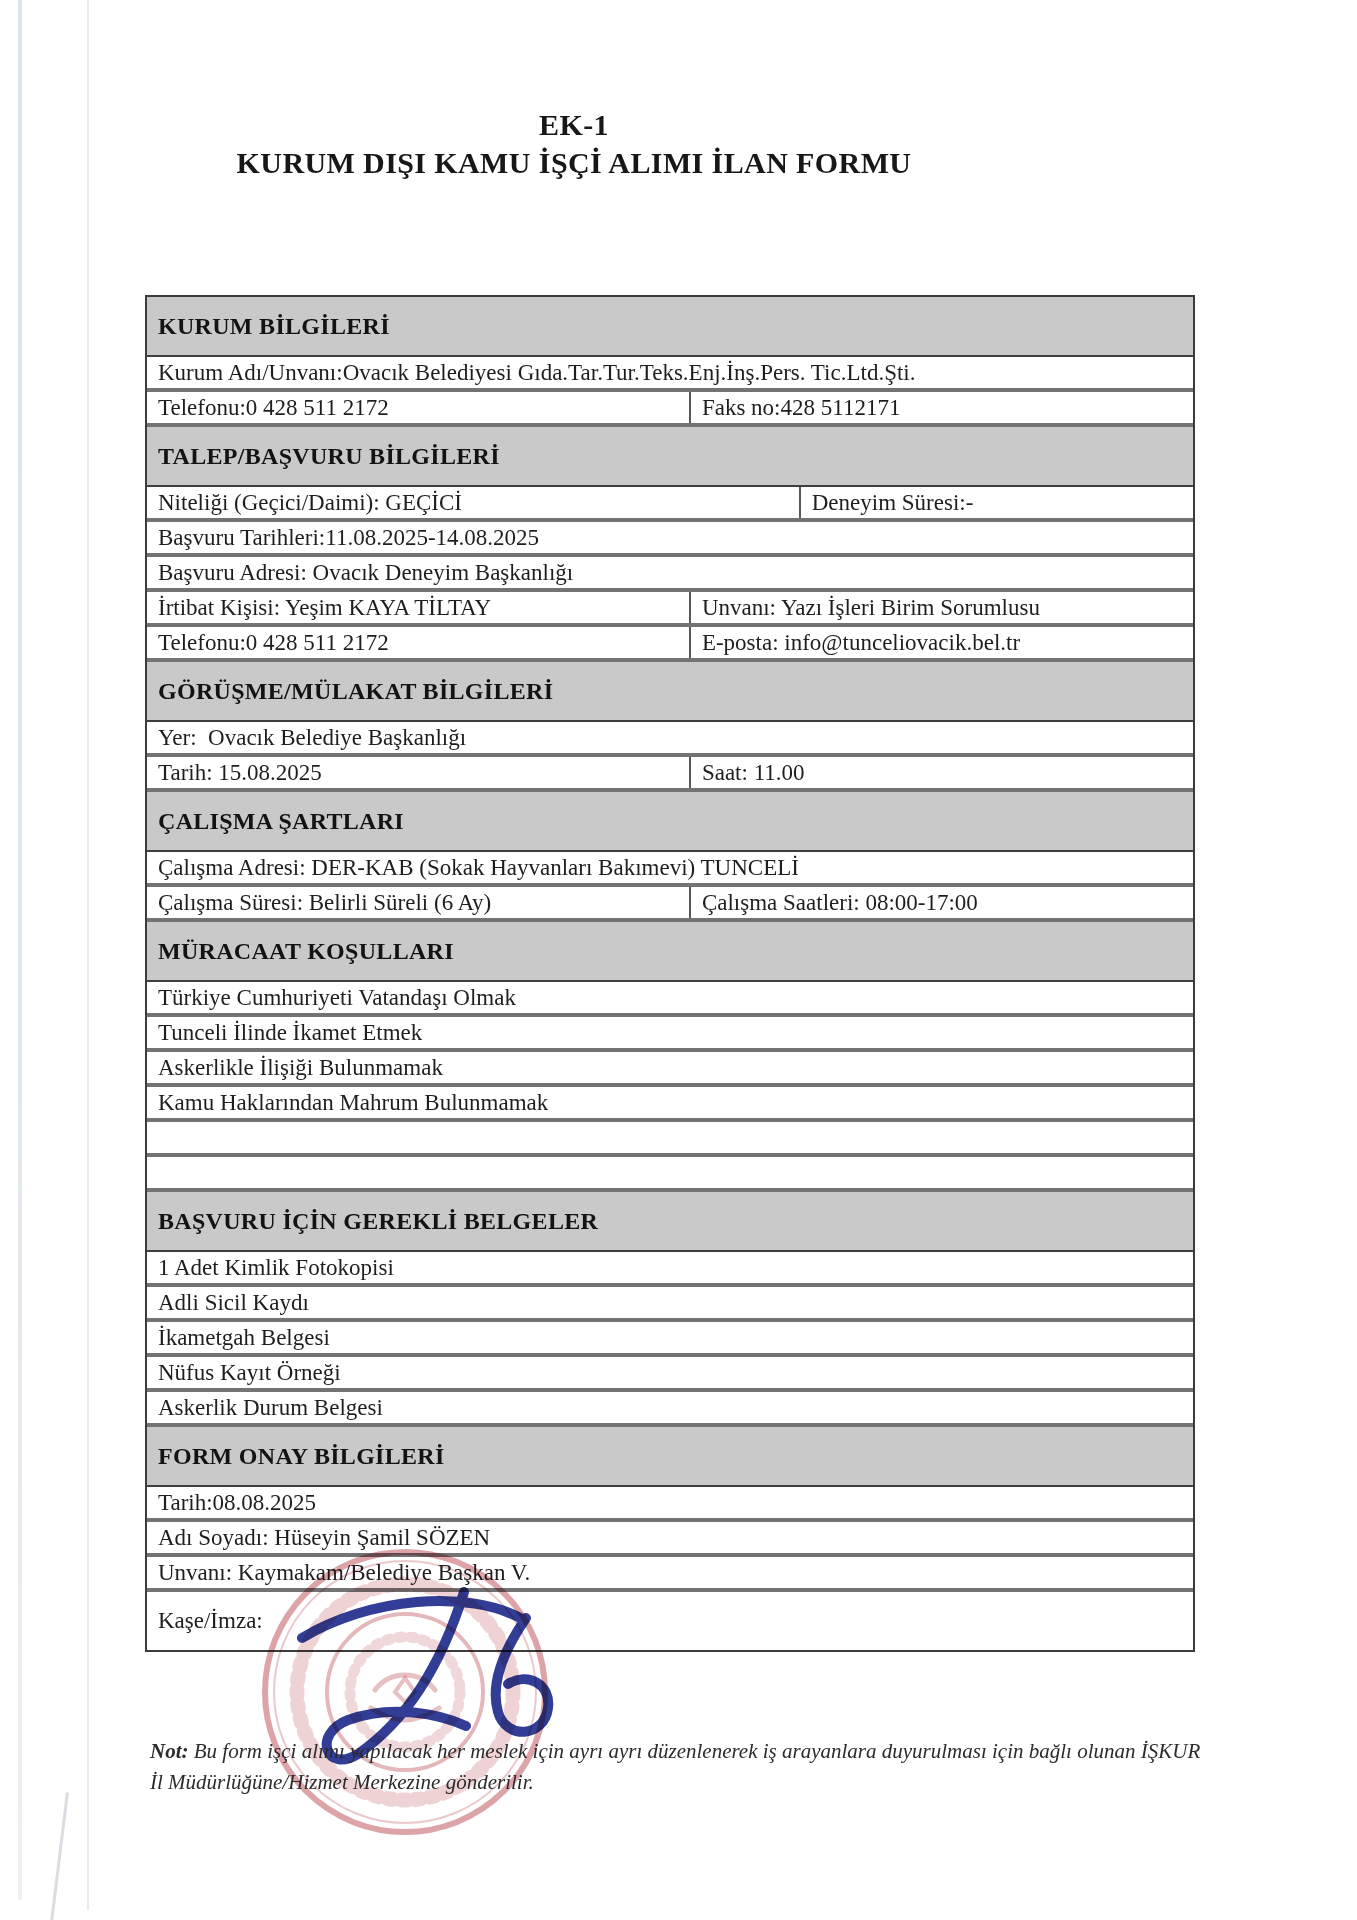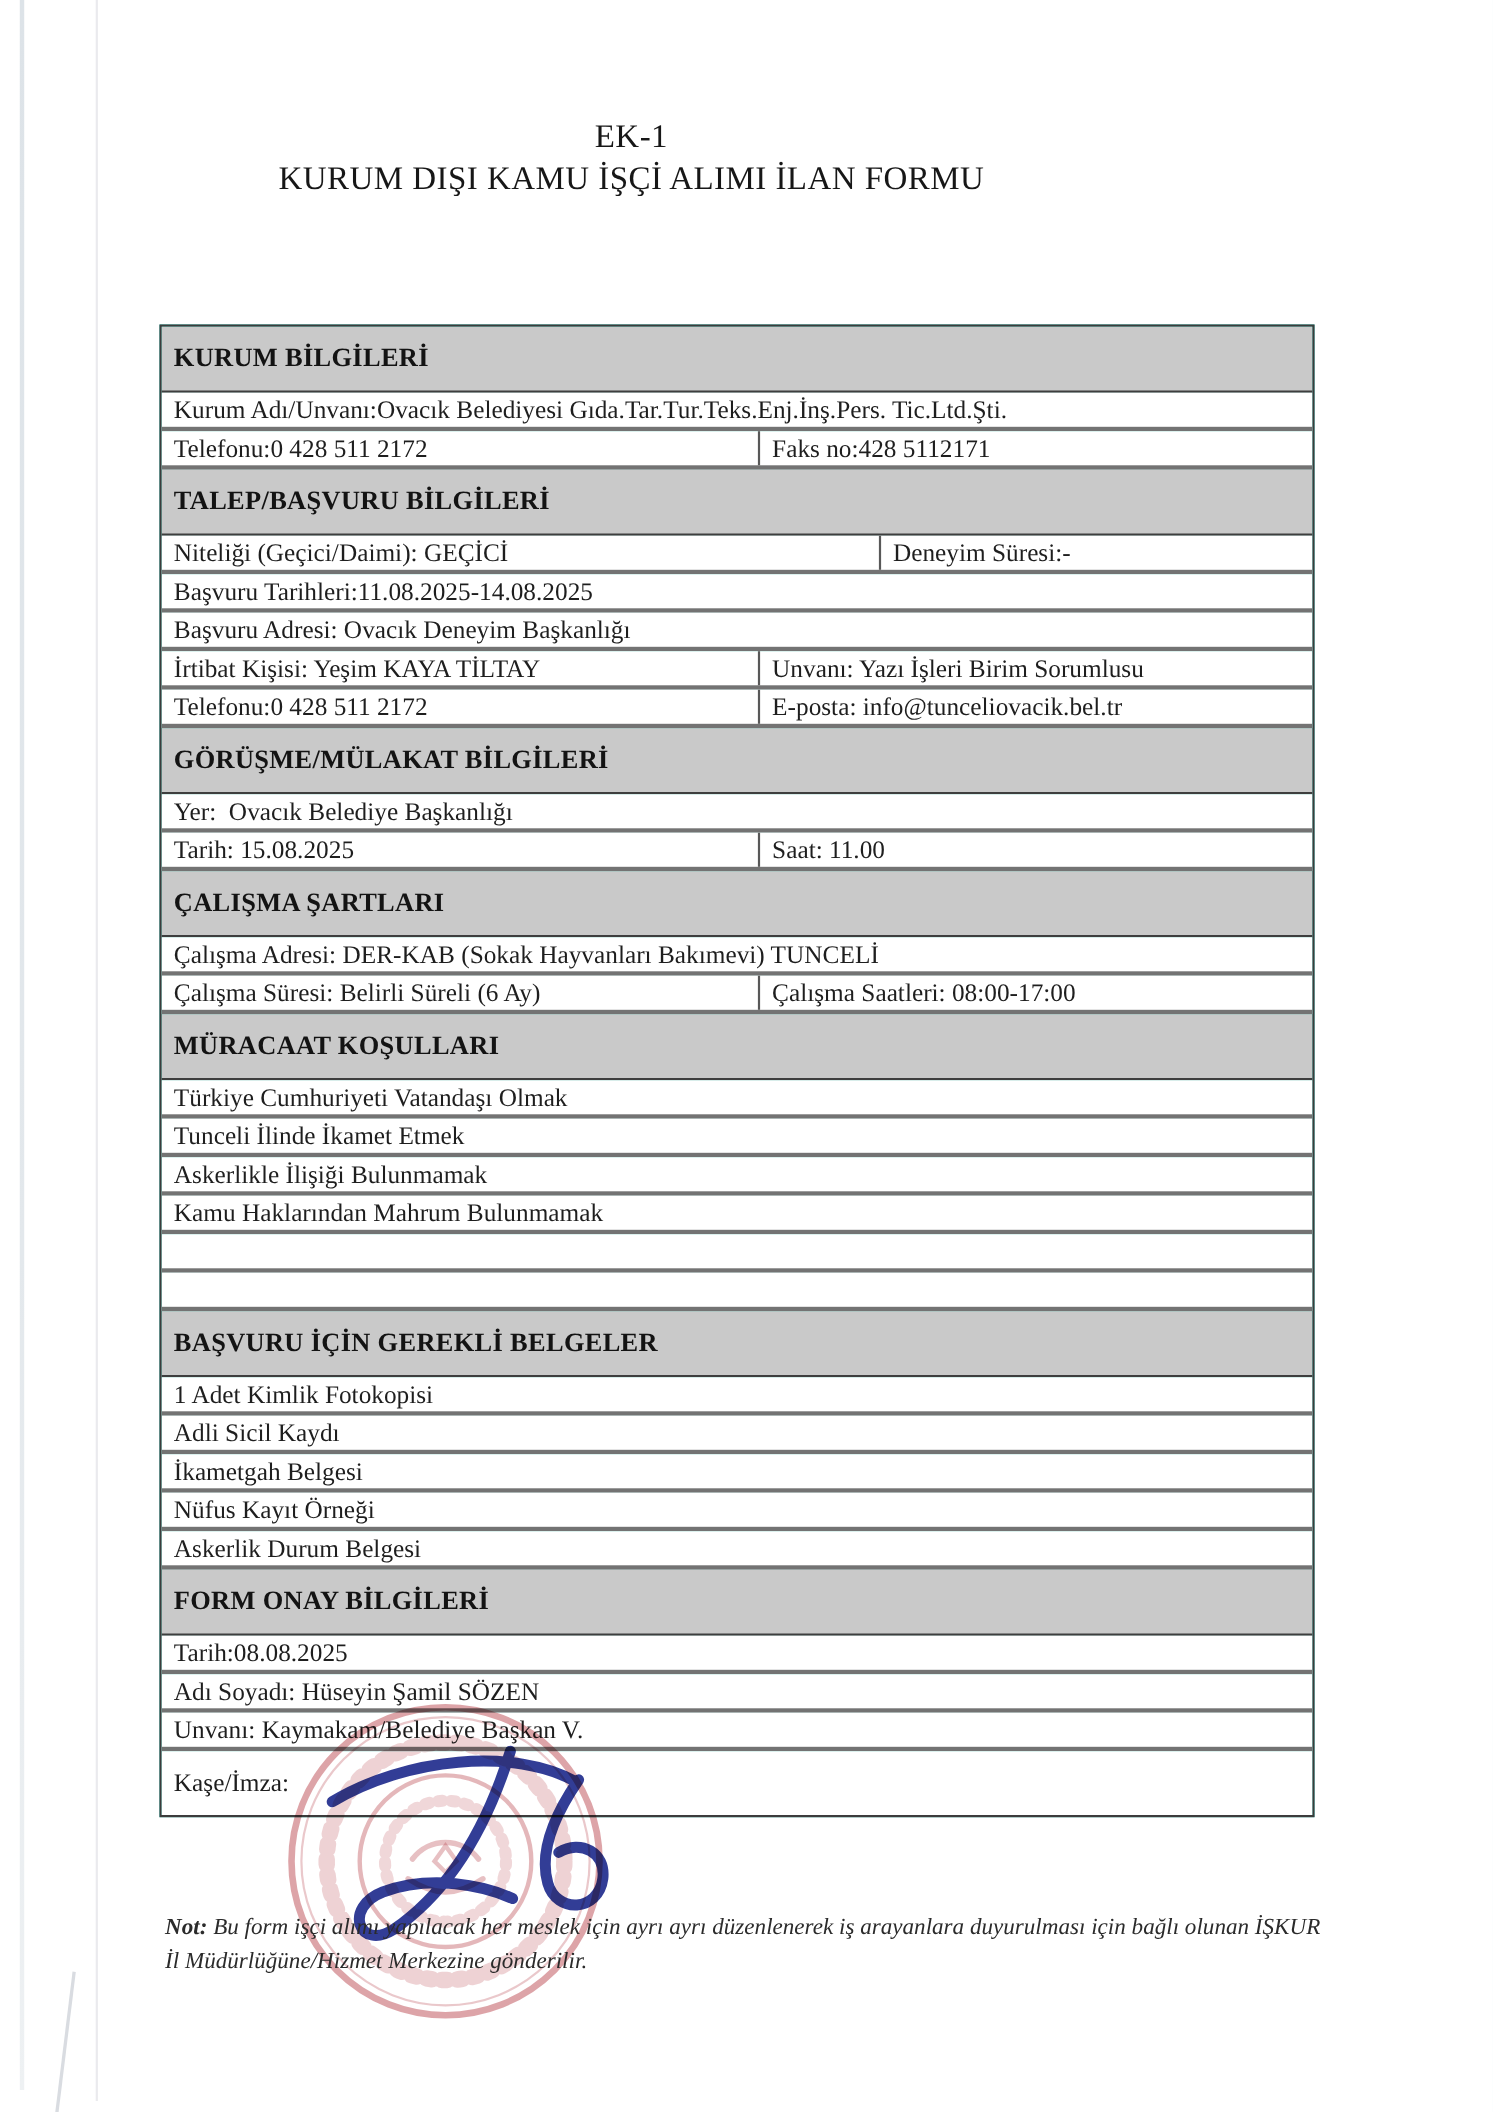--- a/index.html
+++ b/index.html
@@ -13,25 +13,25 @@
     overflow: hidden;
   }
   
   .edge-line-a { position:absolute; left:18px; top:0; width:4px; height:1900px;
     background: linear-gradient(180deg, #dde3e8 0%, #e3e8ec 60%, #eef1f3 100%); }
   .edge-line-b { position:absolute; left:87px; top:0; width:2px; height:1910px; background:#eaeaee; }
   .edge-corner { position:absolute; left:58px; top:1792px; width:3px; height:130px;
     background:#d9dce1; transform: rotate(7deg); }
 
   .title-block { position:absolute; top:106px; left:0; width:1148px; text-align:center; }
-  .title-line { font-weight:normal; font-size:30px; line-height:38px; color:#171717; letter-spacing:0.4px; }
+  .title-line { font-weight:bold; font-size:30px; line-height:38px; color:#171717; letter-spacing:0.4px; }
 
   .form-table {
     position:absolute; left:145px; top:295px; width:1050px;
-    border:2px solid #3c3c3c; background:#14b8a6;
+    border:2px solid #3c3c3c; background:#f9a8d4;
   }
   .sec-header {
     height:60px; background:#c9c9c9;
     border-bottom:2px solid #3e3e3e;
     display:flex; align-items:center;
   }
   .sec-label { font-weight:bold; font-size:24px; padding-left:11px; color:#131313; letter-spacing:0.3px; }
   .row { display:flex; height:35px; border-bottom:4px solid #737373; background:#fff; }
   .form-table > :last-child { border-bottom:none; }
   .cell { display:flex; align-items:center; overflow:hidden; }

